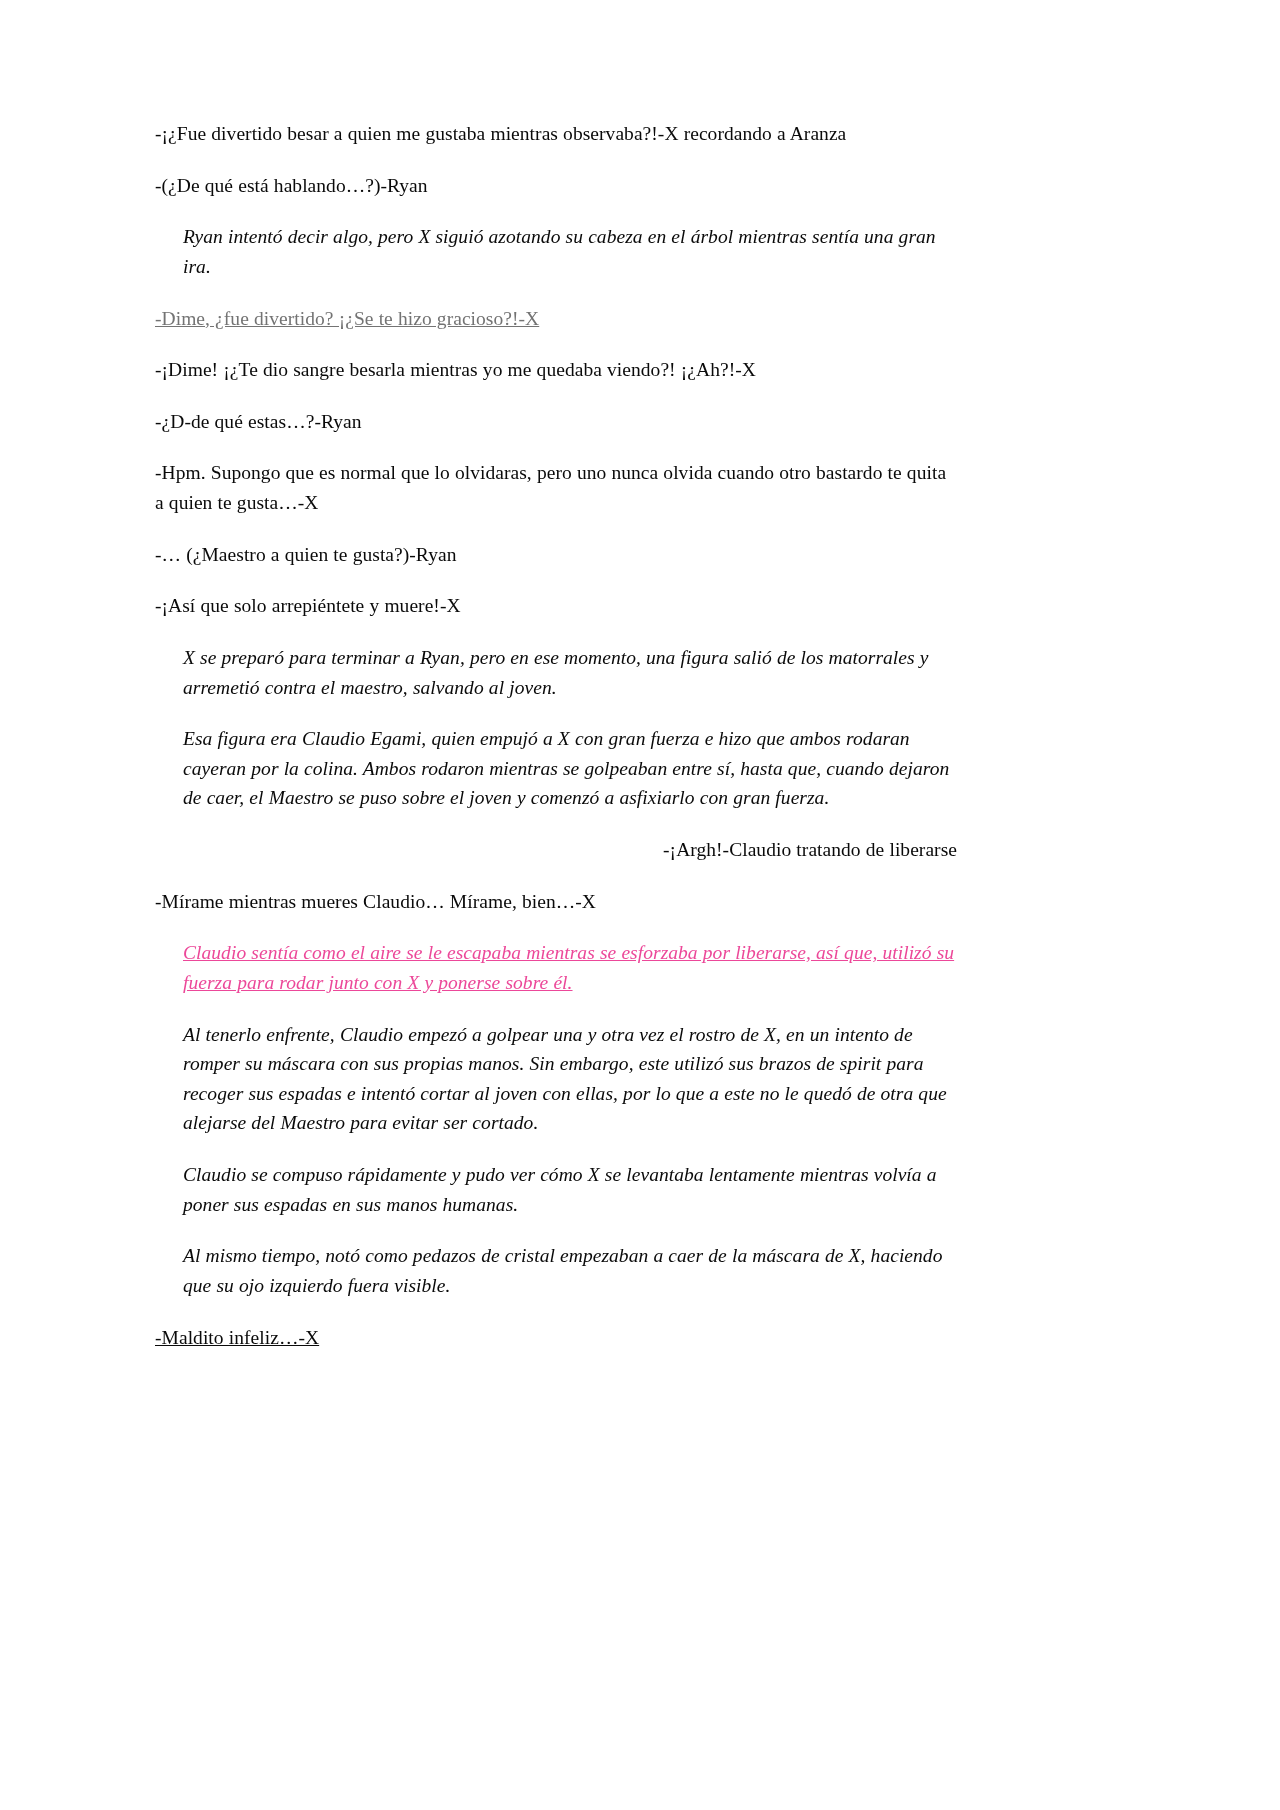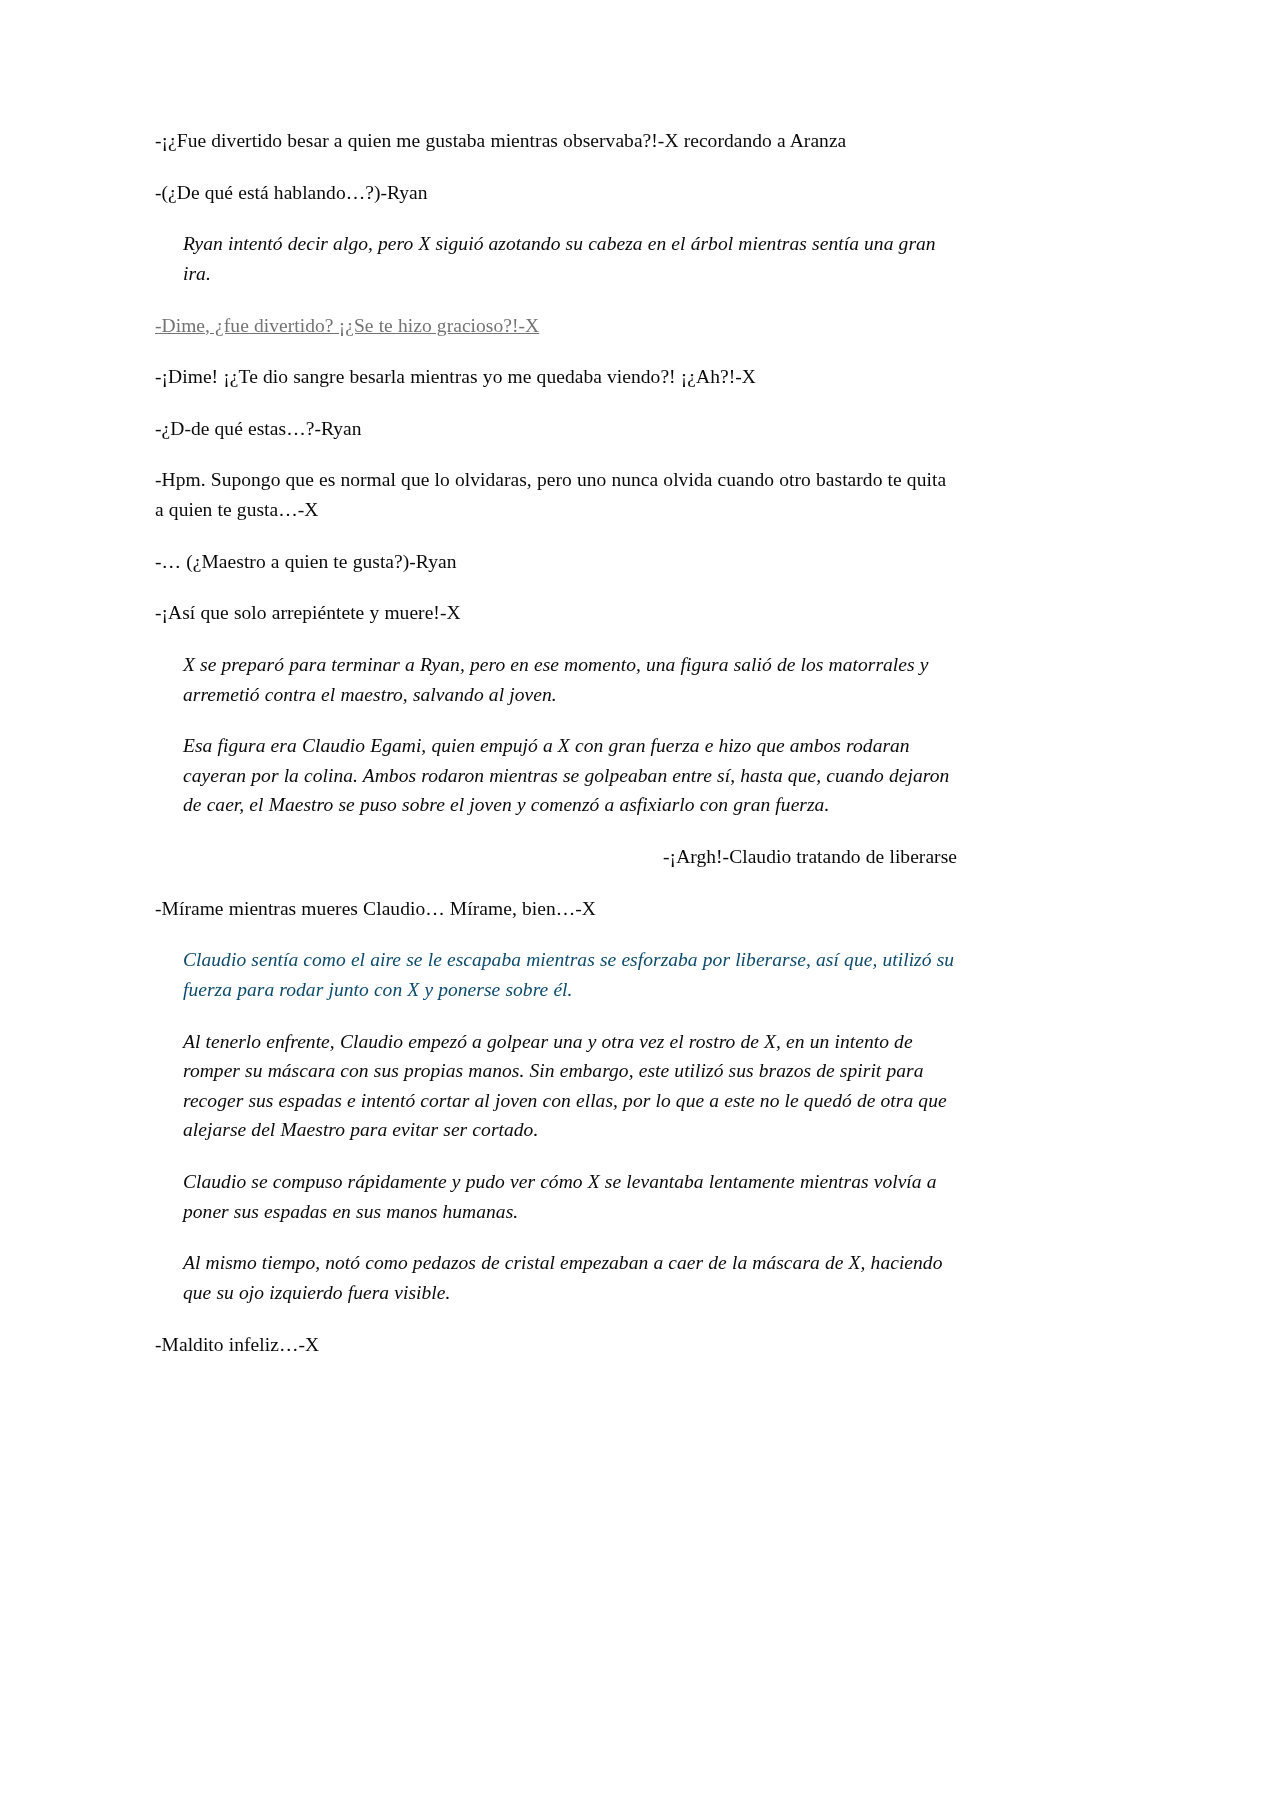--- a/index.html
+++ b/index.html
@@ -18,21 +18,21 @@
     position: relative;
     width: 1280px;
     height: 1810px;
     background: #ffffff;
     box-sizing: border-box;
     overflow: hidden;
   }
   .text-column {
     position: absolute;
     left: 155px;
-    top: 126px;
+    top: 119px;
     width: 802px;
   }
   p.para {
     margin: 0 0 22px 0;
     font-size: 19.5px;
     line-height: 1.52;
     text-align: left;
     letter-spacing: 0.05px;
     word-spacing: 0.2px;
     color: #0a0a0a;
@@ -59,19 +59,19 @@
       <p class="para roman" style="color: #737373; text-decoration: underline;">-Dime, ¿fue divertido? ¡¿Se te hizo gracioso?!-X</p>
       <p class="para roman" style="color: rgb(10, 10, 10);">-¡Dime! ¡¿Te dio sangre besarla mientras yo me quedaba viendo?! ¡¿Ah?!-X</p>
       <p class="para roman" style="color: rgb(10, 10, 10);">-¿D-de qué estas…?-Ryan</p>
       <p class="para roman" style="color: rgb(10, 10, 10);">-Hpm. Supongo que es normal que lo olvidaras, pero uno nunca olvida cuando otro bastardo te quita a quien te gusta…-X</p>
       <p class="para roman" style="color: rgb(10, 10, 10);">-… (¿Maestro a quien te gusta?)-Ryan</p>
       <p class="para roman" style="color: rgb(10, 10, 10);">-¡Así que solo arrepiéntete y muere!-X</p>
       <p class="para italic" style="color: rgb(10, 10, 10);">X se preparó para terminar a Ryan, pero en ese momento, una figura salió de los matorrales y arremetió contra el maestro, salvando al joven.</p>
       <p class="para italic" style="color: rgb(10, 10, 10);">Esa figura era Claudio Egami, quien empujó a X con gran fuerza e hizo que ambos rodaran cayeran por la colina. Ambos rodaron mientras se golpeaban entre sí, hasta que, cuando dejaron de caer, el Maestro se puso sobre el joven y comenzó a asfixiarlo con gran fuerza.</p>
       <p class="para roman" style="color: rgb(10, 10, 10); text-align: right;">-¡Argh!-Claudio tratando de liberarse</p>
       <p class="para roman" style="color: rgb(10, 10, 10);">-Mírame mientras mueres Claudio… Mírame, bien…-X</p>
-      <p class="para italic" style="color: #0c4a6e;">Claudio sentía como el aire se le escapaba mientras se esforzaba por liberarse, así que, utilizó su fuerza para rodar junto con X y ponerse sobre él.</p>
+      <p class="para italic" style="color: #ec4899; text-decoration: underline;">Claudio sentía como el aire se le escapaba mientras se esforzaba por liberarse, así que, utilizó su fuerza para rodar junto con X y ponerse sobre él.</p>
       <p class="para italic" style="color: rgb(10, 10, 10);">Al tenerlo enfrente, Claudio empezó a golpear una y otra vez el rostro de X, en un intento de romper su máscara con sus propias manos. Sin embargo, este utilizó sus brazos de spirit para recoger sus espadas e intentó cortar al joven con ellas, por lo que a este no le quedó de otra que alejarse del Maestro para evitar ser cortado.</p>
       <p class="para italic" style="color: rgb(10, 10, 10);">Claudio se compuso rápidamente y pudo ver cómo X se levantaba lentamente mientras volvía a poner sus espadas en sus manos humanas.</p>
       <p class="para italic" style="color: rgb(10, 10, 10);">Al mismo tiempo, notó como pedazos de cristal empezaban a caer de la máscara de X, haciendo que su ojo izquierdo fuera visible.</p>
-      <p class="para roman" style="color: rgb(10, 10, 10);">-Maldito infeliz…-X</p>
+      <p class="para roman" style="color: rgb(10, 10, 10); text-decoration: underline;">-Maldito infeliz…-X</p>
     </div>
 </div>
 
 </body></html>

